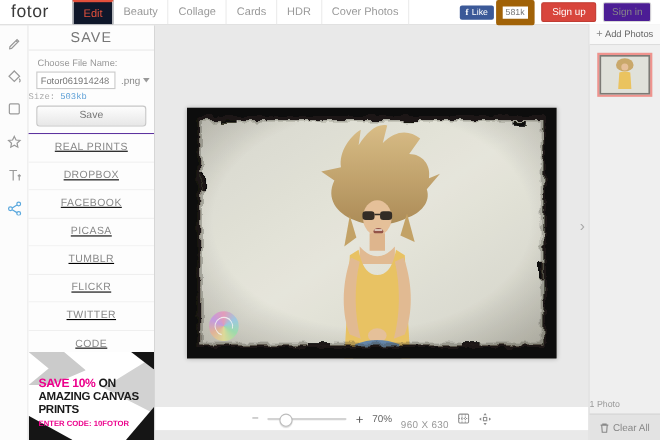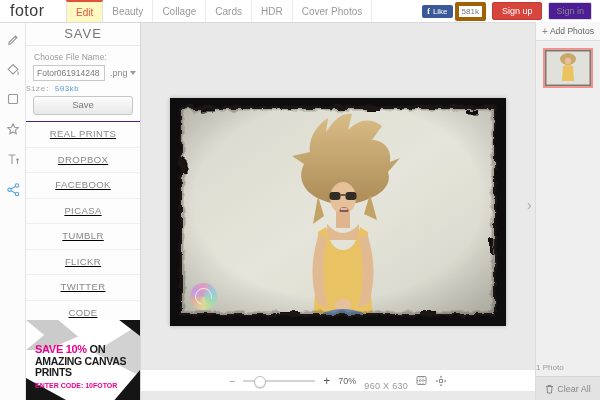--- a/index.html
+++ b/index.html
@@ -7,28 +7,28 @@
        -webkit-font-smoothing:antialiased;}
 
   
   .topbar{position:absolute;top:0;left:0;right:0;height:22px;background:#fff;
           border-bottom:1px solid #dadada;display:flex;align-items:stretch;z-index:5;}
   .logo{width:56px;display:flex;align-items:center;padding-left:10px;font-size:16px;
         color:#3a3a3a;letter-spacing:.5px;}
   .tabs{display:flex;align-items:stretch;}
   .tab{padding:0 9px;display:flex;align-items:center;font-size:10px;color:#999;
        border-right:1px solid #ececec;cursor:pointer;}
-  .tab.active{color:#e2503c;background:#fef9c3;border-top:2px solid #e2503c;
+  .tab.active{color:#e2503c;background:#0f172a;border-top:2px solid #e2503c;
               border-left:1px solid #e2e2e2;border-right:1px solid #e2e2e2;}
   .top-right{margin-left:auto;display:flex;align-items:center;gap:6px;padding-right:8px;}
   .fb-like{display:flex;align-items:center;}
   .fb-btn{background:#3b5998;color:#fff;font-size:8px;padding:2px 5px;border-radius:2px;
           display:flex;gap:3px;align-items:center;}
   .fb-f{font-weight:bold;font-family:"Liberation Serif",serif;}
-  .fb-count{border:4px solid #a16207;background:#fff;font-size:8px;color:#777;
+  .fb-count{border:6px solid #a16207;background:#fff;font-size:8px;color:#777;
             padding:1px 3px;border-radius:2px;margin-left:2px;}
   .btn-signup{background:#d8453c;color:#fff;font-size:9px;padding:3px 9px;border-radius:2px;
               border:1px solid #c03c33;}
   .btn-signin{background:#4c1d95;color:#888;font-size:9px;padding:3px 7px;border-radius:2px;
               border:1px solid #d8d8d8;}
 
   
   .rail{position:absolute;top:22px;left:0;width:25px;bottom:0;background:#fcfcfc;
         border-right:1px solid #e4e4e4;display:flex;flex-direction:column;align-items:center;
         padding-top:9px;gap:14px;z-index:4;}

